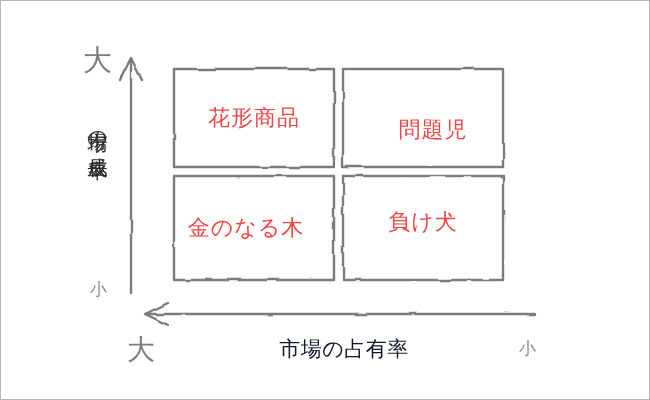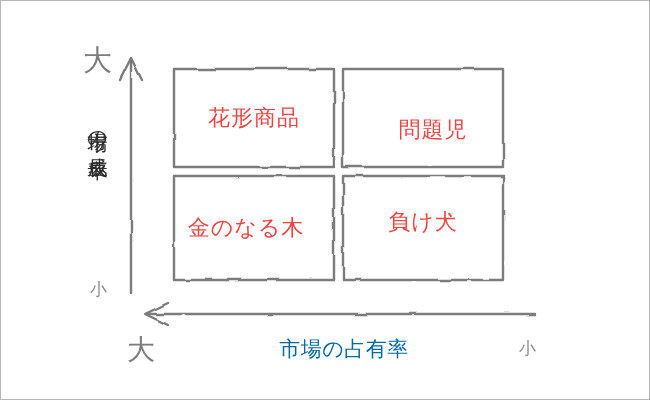--- a/index.html
+++ b/index.html
@@ -56,21 +56,21 @@
     line-height: 1.05;
     letter-spacing: 1px;
     color: #2b2b2b;
   }
   .x-axis-label {
     left: 243px; top: 334px;
     width: 200px;
     text-align: center;
     font-size: 21px;
     letter-spacing: 0.5px;
-    color: #0369a1;
+    color: #0f172a;
   }
   .quad-label {
     position: absolute;
     display: flex;
     align-items: center;
     justify-content: center;
     font-size: 22px;
     letter-spacing: 1px;
     color: #ef4444;
     text-align: center;

